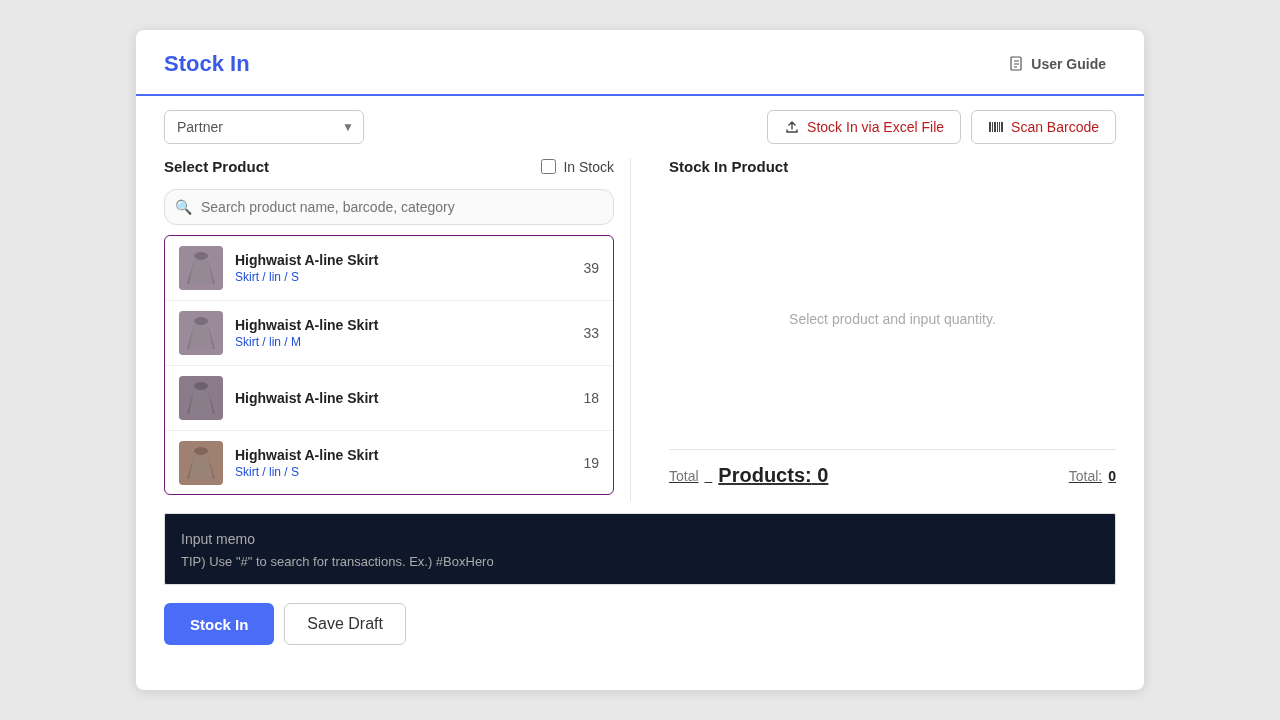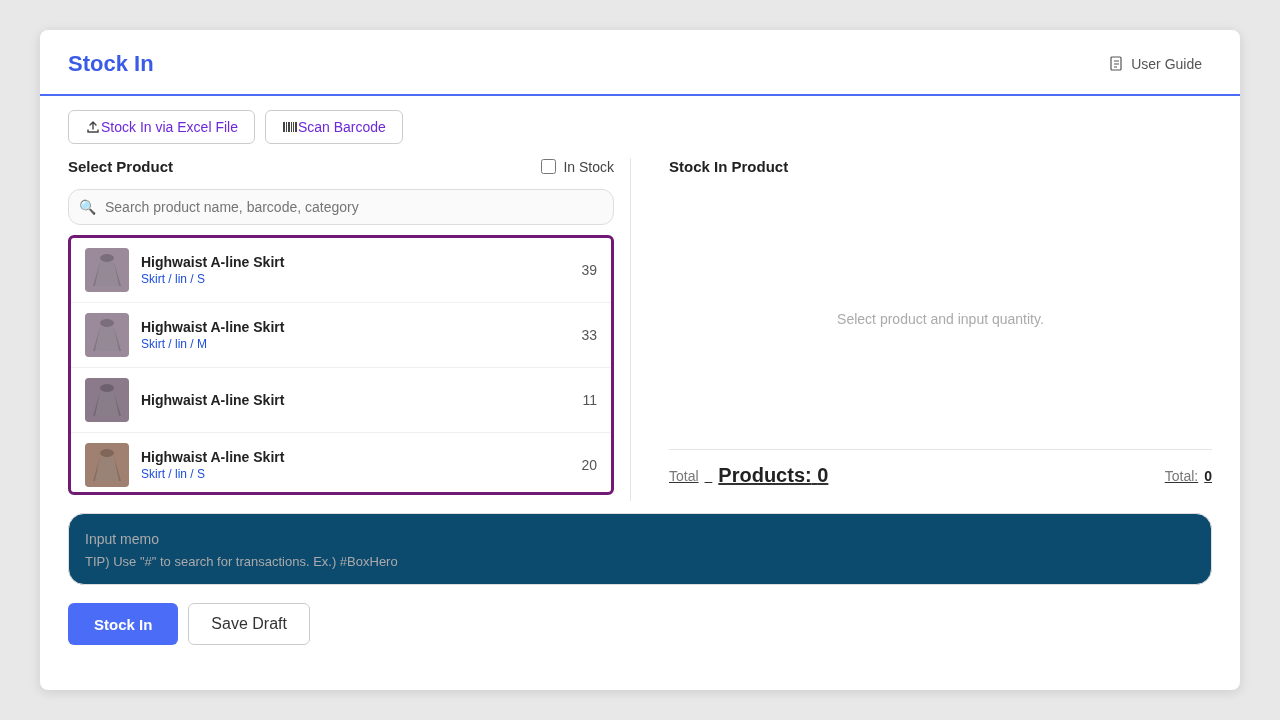--- a/index.html
+++ b/index.html
@@ -9,21 +9,21 @@
       font-size: 14px;
       color: #333;
       display: flex;
       justify-content: center;
       align-items: center;
       min-height: 100vh;
       padding: 20px;
     }
     .app-container {
       background: #fff;
-      width: 1200px;
+      width: 1008px;
       min-height: 660px;
       border-radius: 8px;
       box-shadow: 0 2px 12px rgba(0,0,0,0.12);
       overflow: hidden;
     }
     .header {
       display: flex;
       align-items: center;
       justify-content: space-between;
       padding: 20px 28px 16px;
@@ -42,20 +42,21 @@
     .user-guide-btn {
       display: flex;
       align-items: center;
       gap: 6px;
       background: none;
       border: none;
       color: #555;
       font-size: 14px;
       cursor: pointer;
       padding: 6px 10px;
+      font-weight: bold;
     }
     .add-missing-btn {
       background: #fff;
       border: 1.5px solid #333;
       border-radius: 6px;
       padding: 8px 16px;
       font-size: 14px;
       font-weight: 500;
       cursor: pointer;
       color: #222;
@@ -90,27 +91,28 @@
       color: #777;
       font-size: 12px;
     }
     .toolbar-right {
       display: flex;
       gap: 10px;
     }
     .toolbar-btn {
       display: flex;
       align-items: center;
+      gap: 7px;
       border: 1.5px solid #ccc;
       border-radius: 6px;
       padding: 8px 16px;
       font-size: 14px;
       background: #fff;
       cursor: pointer;
-      color: #6d28d9;
+      color: #b91c1c;
       font-weight: 500;
     }
     .main-content {
       display: flex;
       padding: 0 28px;
       gap: 18px;
     }
     .left-panel {
       width: 50%;
       padding-right: 16px;
@@ -158,21 +160,21 @@
     }
     .search-icon {
       position: absolute;
       left: 11px;
       top: 50%;
       transform: translateY(-50%);
       color: #aaa;
       font-size: 14px;
     }
     .product-list {
-      border: 3px solid #701a75;
+      border: 1px solid #701a75;
       border-radius: 6px;
       overflow: hidden;
       max-height: 260px;
       overflow-y: auto;
     }
     .product-item {
       display: flex;
       align-items: center;
       padding: 10px 14px;
       border-bottom: 1px solid #f0f0f0;
@@ -235,24 +237,24 @@
     }
     .total-label { color: #777; font-size: 14px; }
     .total-products { color: #222; font-weight: 600; font-size: 20px; }
     .total-amount { color: #222; font-weight: 600; font-size: 14px; }
     .memo-section {
       padding: 0 28px;
       margin-top: 12px;
     }
     .memo-box {
       border: 1.5px solid #ddd;
-      border-radius: 16px;
+      border-radius: 2px;
       padding: 14px 16px;
       min-height: 72px;
-      background: #0c4a6e;
+      background: #0f172a;
     }
     .memo-placeholder {
       color: #aaa;
       font-size: 14px;
       line-height: 1.6;
     }
     .memo-tip {
       color: #aaa;
       font-size: 13px;
       margin-top: 4px;
@@ -297,20 +299,26 @@
           <line x1="5" y1="5" x2="10" y2="5" stroke="#555" stroke-width="1.1"></line>
           <line x1="5" y1="8" x2="10" y2="8" stroke="#555" stroke-width="1.1"></line>
           <line x1="5" y1="11" x2="8" y2="11" stroke="#555" stroke-width="1.1"></line>
         </svg>
         <span>User Guide</span>
       </button>
     </div>
   </div>
 
   <div class="toolbar">
+    <div class="partner-select">
+      <select>
+        <option value="">Partner</option>
+      </select>
+      <span class="chevron">▼</span>
+    </div>
     <div class="toolbar-right">
       <button class="toolbar-btn">
         <svg width="16" height="16" viewBox="0 0 16 16" fill="none">
           <path d="M8 10V3M8 3L5 6M8 3L11 6" stroke="#444" stroke-width="1.4" stroke-linecap="round" stroke-linejoin="round"></path>
           <path d="M3 11v2h10v-2" stroke="#444" stroke-width="1.4" stroke-linecap="round"></path>
         </svg>
         <span>Stock In via Excel File</span>
       </button>
       <button class="toolbar-btn">
         <svg width="16" height="16" viewBox="0 0 16 16" fill="none">
@@ -377,36 +385,36 @@
               <svg width="44" height="44" viewBox="0 0 44 44">
     <rect width="44" height="44" fill="#8a7a8a"></rect>
     <ellipse cx="22" cy="10" rx="7" ry="4" fill="rgba(0,0,0,0.2)"></ellipse>
     <path d="M15 14 L8 38 L36 38 L29 14 Z" fill="rgba(0,0,0,0.15)"></path>
     <path d="M15 14 L10 38 L34 38 L29 14 Z" fill="rgba(255,255,255,0.15)"></path>
   </svg>
             </div>
             <div class="product-info">
               <div class="product-name">Highwaist A-line Skirt</div>
             </div>
-            <div class="product-qty">11</div>
+            <div class="product-qty">18</div>
           </div>
           <div class="product-item">
             <div class="product-thumb">
               <svg width="44" height="44" viewBox="0 0 44 44">
     <rect width="44" height="44" fill="#a08070"></rect>
     <ellipse cx="22" cy="10" rx="7" ry="4" fill="rgba(0,0,0,0.2)"></ellipse>
     <path d="M15 14 L8 38 L36 38 L29 14 Z" fill="rgba(0,0,0,0.15)"></path>
     <path d="M15 14 L10 38 L34 38 L29 14 Z" fill="rgba(255,255,255,0.15)"></path>
   </svg>
             </div>
             <div class="product-info">
               <div class="product-name">Highwaist A-line Skirt</div>
               <div class="product-variant">Skirt / lin / S</div>
             </div>
-            <div class="product-qty">20</div>
+            <div class="product-qty">19</div>
           </div>
         </div>
     </div>
 
     <div class="right-panel">
       <div class="panel-header">
         <span class="panel-title">Stock In Product</span>
       </div>
       <div class="right-panel-empty">
         <span>Select product and input quantity.</span>

